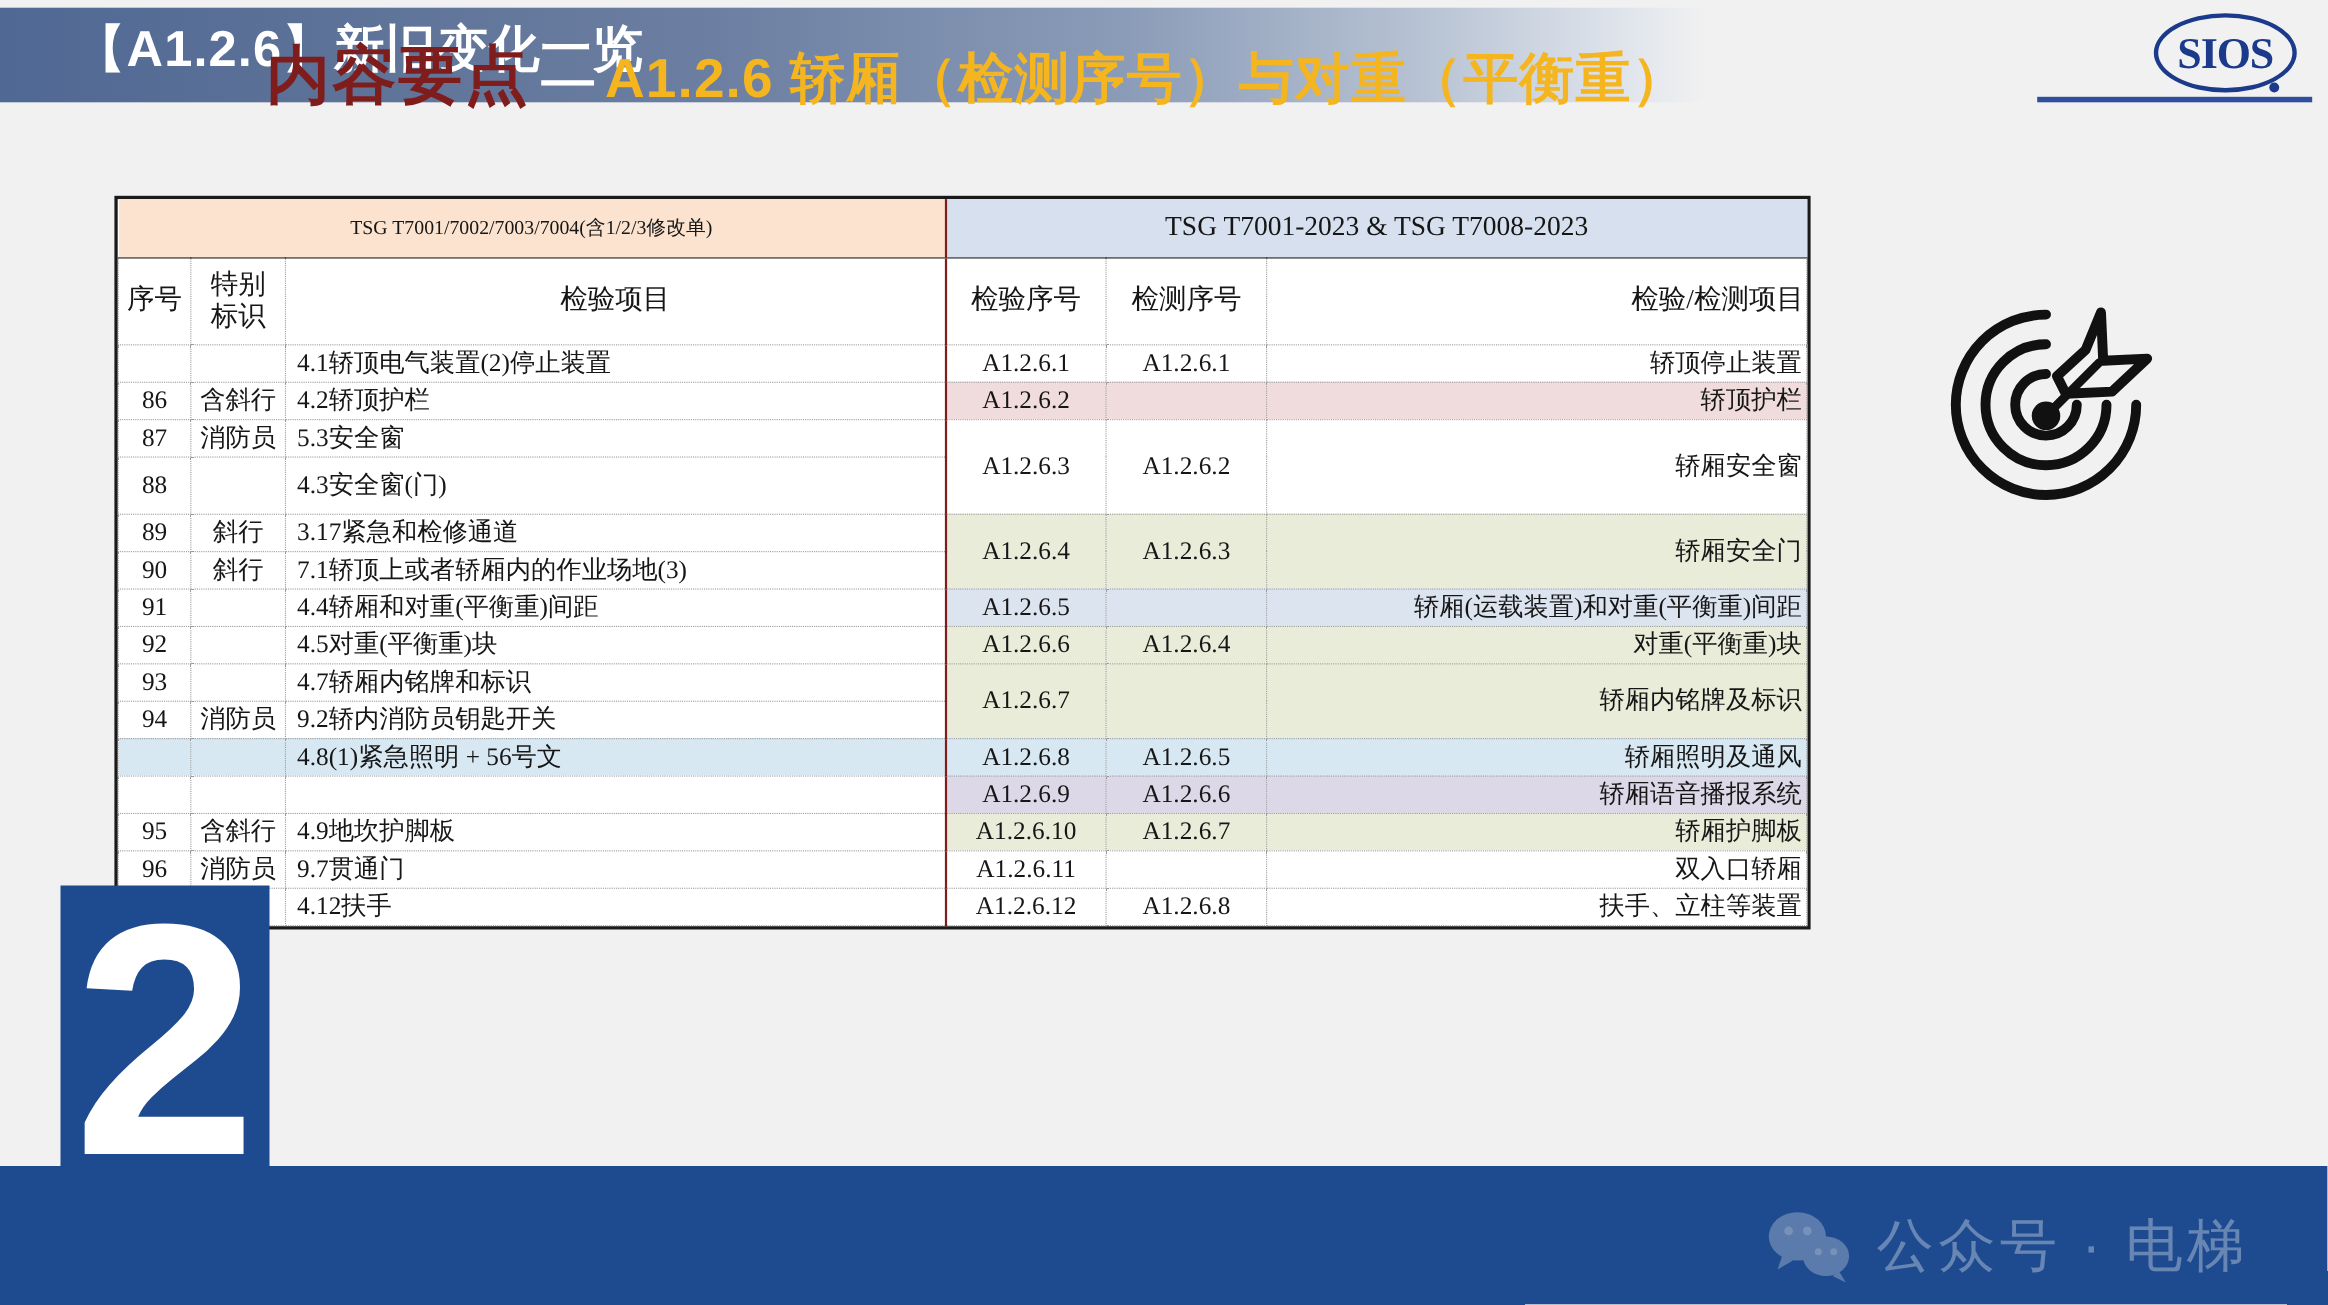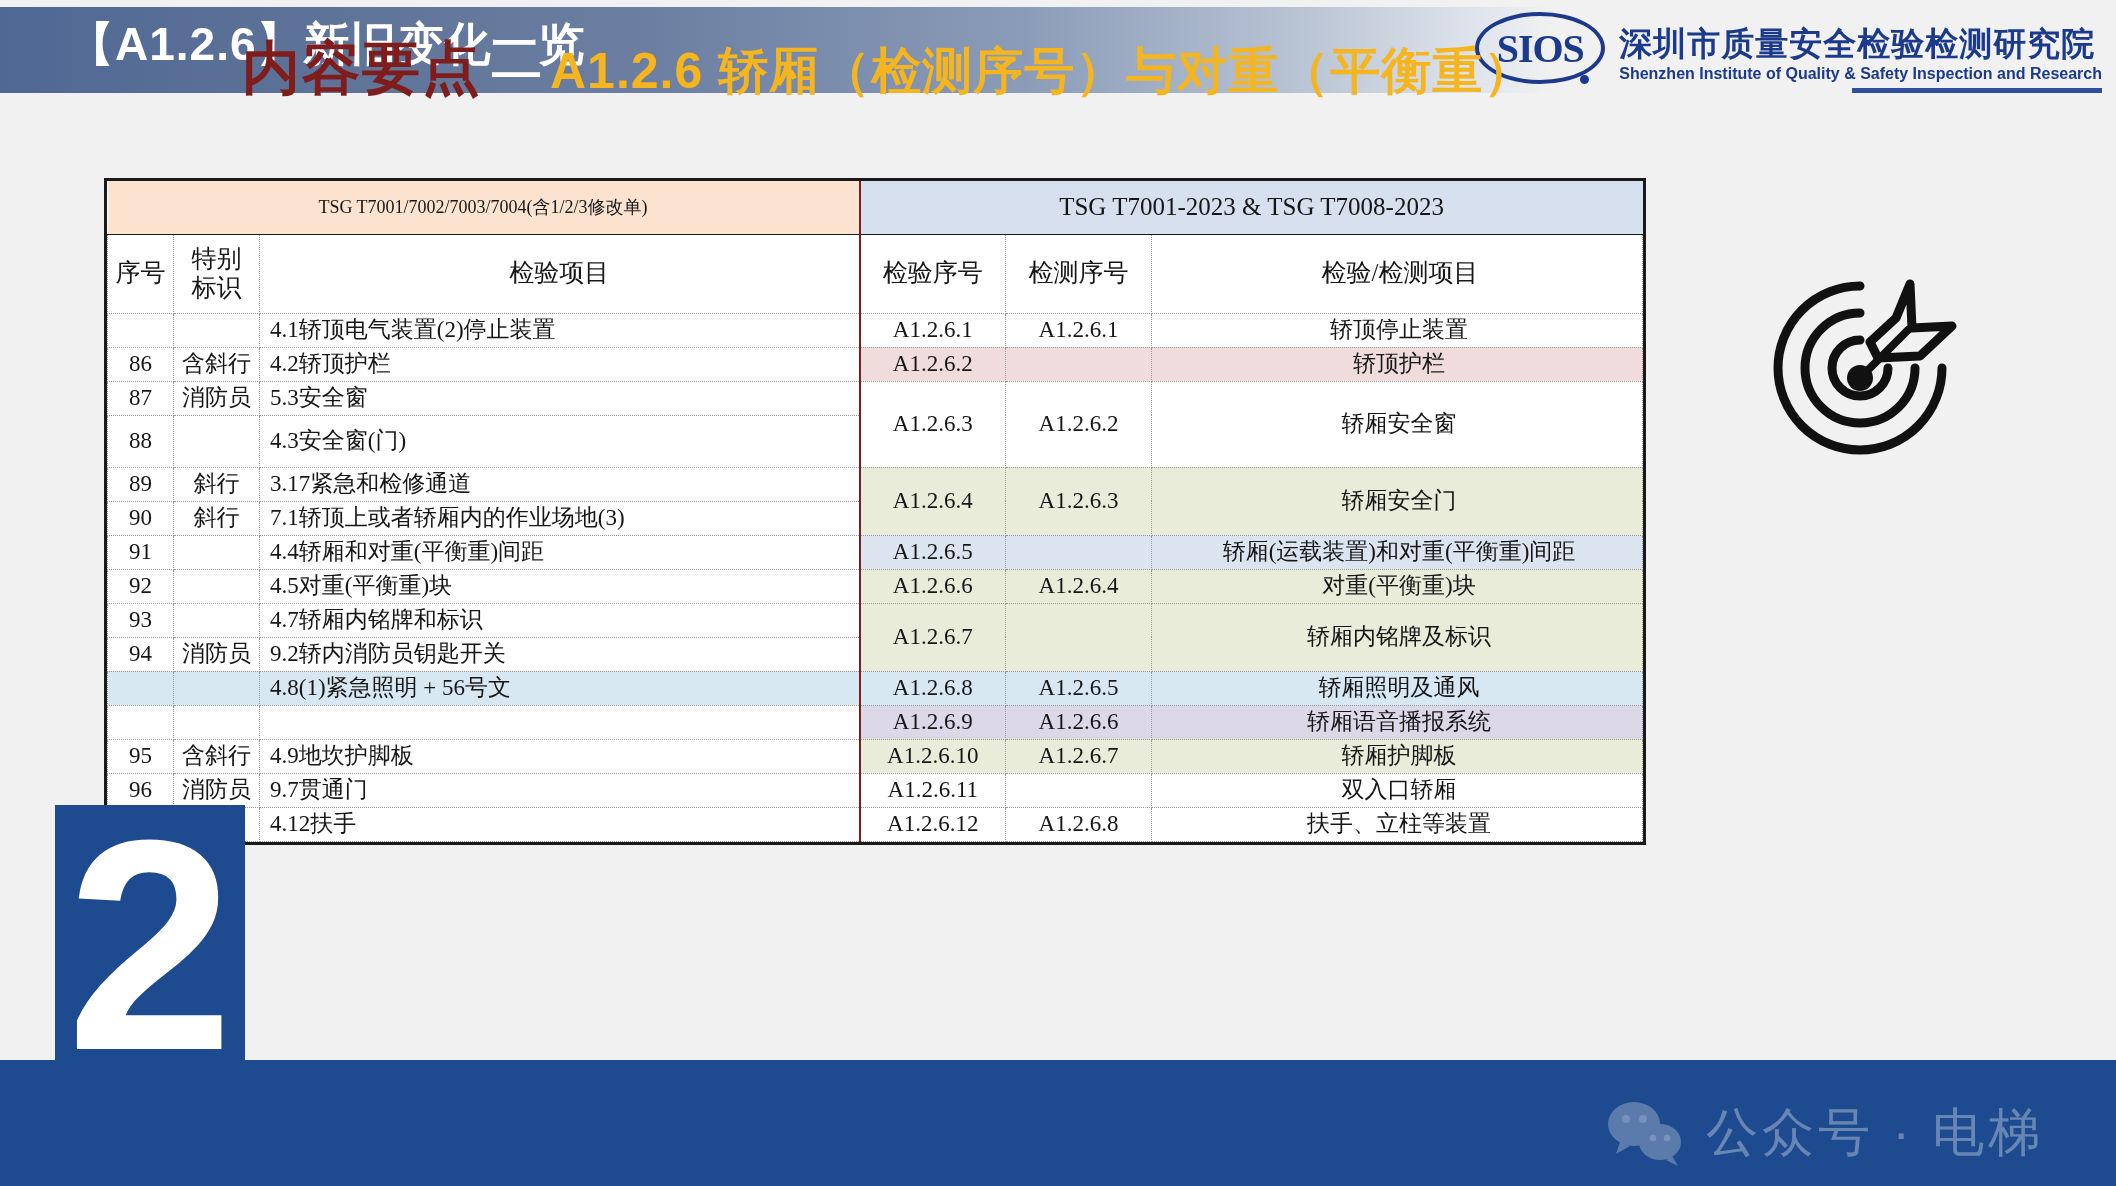--- a/index.html
+++ b/index.html
@@ -61,21 +61,21 @@
     font-family:"Liberation Serif","DejaVu Serif",serif;
   }
   .grp-left{background:#fbe3d0;text-align:center;font-size:18px;padding:0 0;border:1px solid #1a1a1a;border-top:none;border-left:none;}
   .grp-right{background:#d6e0ee;text-align:center;font-size:25px;padding:12px 0;border:1px solid #1a1a1a;border-top:none;border-right:none;}
   .colhead{text-align:center;font-size:25px;padding:8px 2px;height:62px;vertical-align:middle;}
   .c-no{width:66px;text-align:center;}
   .c-mark{width:86px;text-align:center;}
   .c-item{width:600px;text-align:left;padding-left:10px;}
   .c-ins{width:146px;text-align:center;}
   .c-det{width:146px;text-align:center;}
-  .c-newitem{text-align:center;padding-left:8px;}
+  .c-newitem{text-align:right;padding-left:8px;}
   .sep-l{border-left:2px solid #7f1d1d;}
   .bg-pink{background:#f0dcdc;}
   .bg-green{background:#e8ecd9;}
   .bg-blue{background:#dce4f0;}
   .bg-purple{background:#ddd8e8;}
   .bg-lightcyan{background:#d7e8f2;}
   .bg-white{background:#ffffff;}
 
   
   .target-icon{position:absolute;left:1760px;top:268px;width:220px;height:200px;}
@@ -116,24 +116,20 @@
 </head>
 <body>
 
 <div class="header-bar"></div>
 <div class="header-title">【A1.2.6】新旧变化一览</div>
 
 <div class="logo-wrap">
   <div class="logo-mark">
     <span>SIOS</span>
     <i class="logo-dot"></i>
-  </div>
-  <div>
-    <div class="logo-text-cn">深圳市质量安全检验检测研究院</div>
-    <div class="logo-text-en">Shenzhen Institute of Quality &amp; Safety Inspection and Research</div>
   </div>
 </div>
 <div class="logo-rule"></div>
 
 <div class="table-wrap">
   <table>
     <colgroup>
       <col style="width:66px">
         <col style="width:86px">
         <col style="width:600px">

